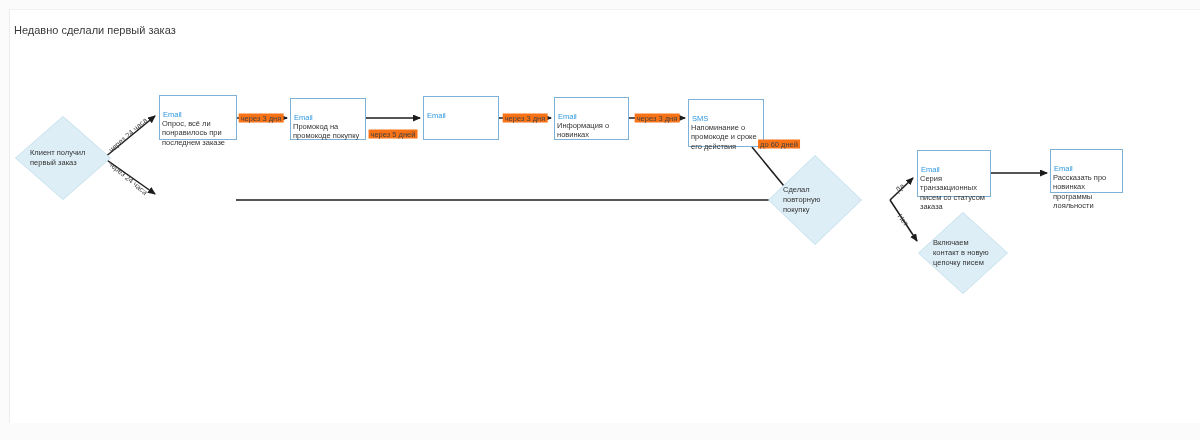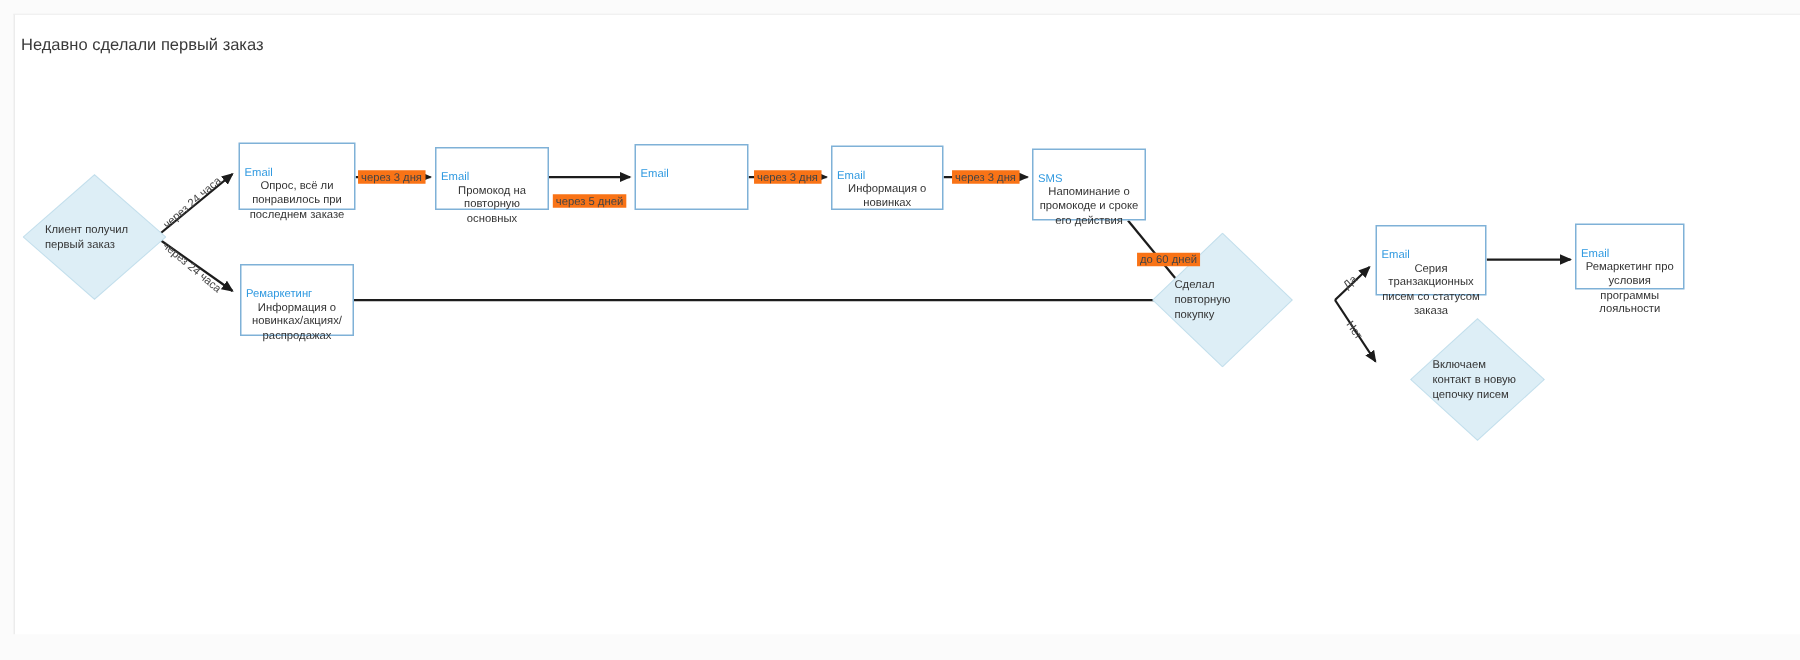--- a/index.html
+++ b/index.html
@@ -4,21 +4,21 @@
 <style>
   * { margin:0; padding:0; box-sizing:border-box; }
   html,body { width:1200px; height:440px; background:#fbfbfb; font-family:"Liberation Sans", sans-serif; }
   #stage { position:relative; width:1200px; height:423px; overflow:hidden; background:#fbfbfb; }
   .canvas { position:absolute; left:9px; top:9px; right:0; bottom:0; background:#ffffff; border-left:1px solid #ececec; border-top:1px solid #f1f1f1; }
   .title { position:absolute; left:14px; top:24px; font-size:11px; color:#3a3a3a; }
   .edges { position:absolute; left:0; top:0; pointer-events:none; }
   .edges line { stroke:#1c1c1c; stroke-width:1.5; }
   .box { position:absolute; background:#ffffff; border:1.5px solid #7fb1d7; color:#333; }
   .box-type { display:block; font-size:7.5px; line-height:1.2; color:#2f99e0; padding:1px 0 0 3px;margin-top:13px; }
-  .box-label { text-align:center; font-size:7.5px; line-height:1.25; padding:0 2px; color:#333; }
+  .box-label { font-size:7.5px; line-height:1.25; padding:0 2px; color:#333; }
   .diamond { position:absolute; }
   .diamond-bg { position:absolute; inset:0; background:#c3dfec; clip-path:polygon(50% 0,100% 50%,50% 100%,0 50%); }
   .diamond-bg::after { content:""; position:absolute; inset:1px; background:#ddeef6; clip-path:polygon(50% 0,100% 50%,50% 100%,0 50%); }
   .diamond-label { position:absolute; inset:0; display:flex; align-items:center; justify-content:center; text-align:left; font-size:7.5px; line-height:1.3; color:#333; padding:0 15px; }
   .edge-label { position:absolute; transform:translate(-50%,-50%); font-size:7.5px; color:#444; background:#f97316; padding:0 2px; white-space:nowrap; }
   .edge-label.r-up24  { transform:translate(-50%,-50%) rotate(-41deg); background:transparent; }
   .edge-label.r-dn24  { transform:translate(-50%,-50%) rotate(40deg);  background:transparent; }
   .edge-label.r-yes   { transform:translate(-50%,-50%) rotate(-42deg); background:transparent; }
   .edge-label.r-no    { transform:translate(-50%,-50%) rotate(55deg);  background:transparent; }
 </style>
@@ -51,66 +51,62 @@
   <div class="diamond" style="left:15px;top:116px;width:96px;height:84px">
     <div class="diamond-bg"></div>
     <div class="diamond-label">Клиент получил первый заказ</div>
   </div>
 
   <div class="diamond" style="left:768px;top:155px;width:94px;height:90px">
     <div class="diamond-bg"></div>
     <div class="diamond-label">Сделал повторную покупку</div>
   </div>
 
-  <div class="diamond" style="left:940px;top:212px;width:90px;height:82px">
+  <div class="diamond" style="left:918px;top:212px;width:90px;height:82px">
     <div class="diamond-bg"></div>
     <div class="diamond-label">Включаем контакт в новую цепочку писем</div>
   </div>
 
   <div class="box" style="left:159px;top:95px;width:78px;height:45px">
     <span class="box-type">Email</span>
     <div class="box-label">Опрос, всё ли понравилось при последнем заказе</div>
   </div>
 
   <div class="box" style="left:290px;top:98px;width:76px;height:42px">
     <span class="box-type">Email</span>
-    <div class="box-label">Промокод на повторную основных</div>
+    <div class="box-label">Промокод на промокоде покупку</div>
   </div>
 
   <div class="box" style="left:423px;top:96px;width:76px;height:44px">
     <span class="box-type">Email</span>
   </div>
 
   <div class="box" style="left:554px;top:97px;width:75px;height:43px">
     <span class="box-type">Email</span>
     <div class="box-label">Информация о новинках</div>
   </div>
 
   <div class="box" style="left:688px;top:99px;width:76px;height:48px">
     <span class="box-type">SMS</span>
     <div class="box-label">Напоминание о промокоде и сроке его действия</div>
   </div>
 
-  <div class="box" style="left:160px;top:176px;width:76px;height:48px">
-    <span class="box-type">Ремаркетинг</span>
-    <div class="box-label">Информация о новинках/акциях/распродажах</div>
-  </div>
 
   <div class="box" style="left:917px;top:150px;width:74px;height:47px">
     <span class="box-type">Email</span>
     <div class="box-label">Серия транзакционных писем со статусом заказа</div>
   </div>
 
   <div class="box" style="left:1050px;top:149px;width:73px;height:44px">
     <span class="box-type">Email</span>
-    <div class="box-label">Ремаркетинг про условия программы лояльности</div>
+    <div class="box-label">Рассказать про новинках программы лояльности</div>
   </div>
 
   <div class="edge-label r-up24" style="left:128px;top:135px">через 24 часа</div>
   <div class="edge-label r-dn24" style="left:128px;top:178px">через 24 часа</div>
   <div class="edge-label" style="left:261px;top:118px">через 3 дня</div>
   <div class="edge-label" style="left:393px;top:134px">через 5 дней</div>
   <div class="edge-label" style="left:525px;top:118px">через 3 дня</div>
   <div class="edge-label" style="left:657px;top:118px">через 3 дня</div>
-  <div class="edge-label" style="left:779px;top:173px">до 60 дней</div>
+  <div class="edge-label" style="left:779px;top:144px">до 60 дней</div>
   <div class="edge-label r-yes" style="left:900px;top:188px">Да</div>
   <div class="edge-label r-no" style="left:903px;top:220px">Нет</div>
 </div>
 
 </body></html>

